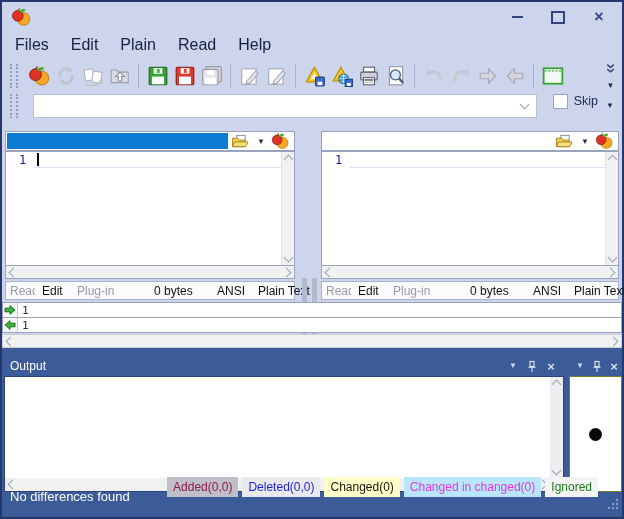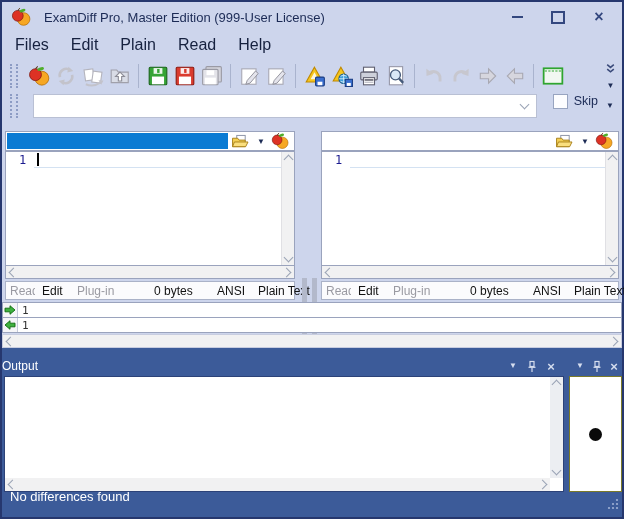--- a/index.html
+++ b/index.html
@@ -70,21 +70,21 @@
   
   .diffrow{left:0;right:0;height:16px;background:#fff;border:1px solid #9aa3bd;box-sizing:border-box;display:flex;align-items:center}
   .diff-gutter{width:15px;height:100%;background:#f5f5f8;border-right:1px solid #c5cada;display:flex;align-items:center;justify-content:center;box-sizing:border-box}
   .diff-num{font-family:"DejaVu Sans Mono",monospace;font-size:11px;color:#333;margin-left:4px}
   #hscroll-main{left:0;right:0;top:332px;height:14px;background:#f1f1f2;border:1px solid #c8cde0;box-sizing:border-box;display:flex;justify-content:space-between;align-items:center;padding:0 4px}
 
   
   #bottom{left:0;top:346px;right:0;bottom:0;background:#3c5b99}
   .dock-header{position:absolute;top:8px;height:20px;display:flex;align-items:center}
   #output-header{left:0;width:562px}
-  #output-title{font-size:12px;color:#fff;margin-left:0}
+  #output-title{font-size:12px;color:#fff;margin-left:8px}
   .dock-btns{position:absolute;right:7px;top:0;height:20px;display:flex;align-items:center;gap:7px}
   .dock-btn{display:flex;align-items:center;justify-content:center;width:12px;height:14px}
   .dock-tri{font-size:8px;color:#d5ddee;line-height:1}
   .dock-x{font-size:13px;color:#d5ddee;font-weight:bold;line-height:1}
   #output-content{position:absolute;left:2px;top:28px;width:560px;height:116px;background:#fff;border:1px solid #2c4278;box-sizing:border-box}
   #out-vscroll{position:absolute;right:0;top:0;bottom:13px;width:13px;background:#eceef2;display:flex;flex-direction:column;justify-content:space-between;align-items:center;padding:4px 0;box-sizing:border-box}
   #out-hscroll{position:absolute;left:0;right:13px;bottom:0;height:13px;background:#f1f1f2;display:flex;justify-content:space-between;align-items:center;padding:0 4px;box-sizing:border-box}
   #side-panel-header{left:567px;width:53px}
   #side-panel-header .dock-btns{right:2px;gap:5px}
   #side-content{position:absolute;left:567px;top:28px;width:53px;height:116px;background:#fff;border:1px solid #7a7a2a;box-sizing:border-box}
@@ -104,21 +104,20 @@
 
   <div class="abs" id="titlebar">
     <span class="hdr-ico" style="margin-left:9px">
         <svg width="20" height="20" viewBox="0 0 20 20">
           <circle cx="12.6" cy="12" r="6.3" fill="#f6a723" stroke="#b46a00" stroke-width=".7"></circle>
           <circle cx="6.8" cy="8.8" r="5.4" fill="#dd3224" stroke="#7e150c" stroke-width=".7"></circle>
           <path d="M7 3.8Q7.4 1.9 9 1.3" stroke="#5c3a18" stroke-width="1" fill="none"></path>
           <ellipse cx="11.5" cy="3.6" rx="3.1" ry="1.5" fill="#4fae2a" transform="rotate(-18 11.5 3.6)"></ellipse>
         </svg>
       </span>
-    <span id="app-title">ExamDiff Pro, Master Edition (999-User License)</span>
     <span id="win-controls">
       <span class="winbtn">
           <span class="min-glyph"></span>
         </span>
       <span class="winbtn">
           <span class="max-glyph"></span>
         </span>
       <span class="winbtn">
           <span class="close-glyph">×</span>
         </span>
@@ -454,20 +453,27 @@
             <span class="dock-x">×</span>
           </span>
       </span>
     </div>
     <div id="side-content">
       <span id="side-dot"></span>
     </div>
 
     <div id="statusbar">
       <span id="status-msg">No differences found</span>
+      <span id="badges">
+          <span class="badge" style="background: rgb(191, 191, 199); color: rgb(143, 26, 78);">Added(0,0)</span>
+          <span class="badge" style="background: rgb(233, 233, 240); color: rgb(31, 31, 212);">Deleted(0,0)</span>
+          <span class="badge" style="background: rgb(255, 255, 201); color: rgb(21, 21, 15);">Changed(0)</span>
+          <span class="badge" style="background: rgb(185, 230, 250); color: rgb(226, 58, 226);">Changed in changed(0)</span>
+          <span class="badge" style="background: rgb(244, 244, 244); color: rgb(28, 122, 28);">Ignored</span>
+        </span>
       <span id="resize-grip"><svg width="13" height="13" viewBox="0 0 13 13">
             <g fill="#9fb0d4">
               <circle cx="11" cy="3" r="1.1"></circle>
               <circle cx="11" cy="7" r="1.1"></circle>
               <circle cx="11" cy="11" r="1.1"></circle>
               <circle cx="7" cy="7" r="1.1"></circle>
               <circle cx="7" cy="11" r="1.1"></circle>
               <circle cx="3" cy="11" r="1.1"></circle>
             </g>
           </svg></span>

